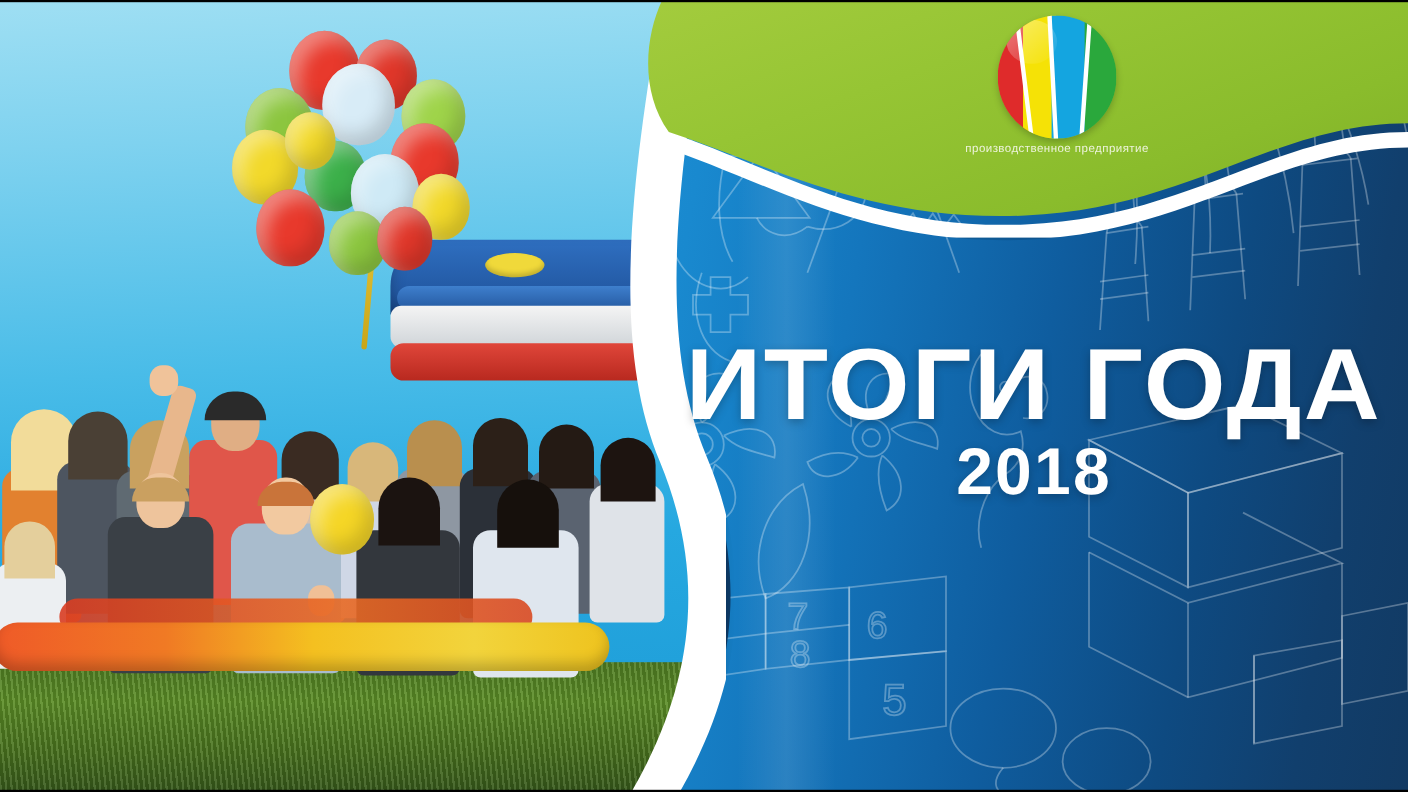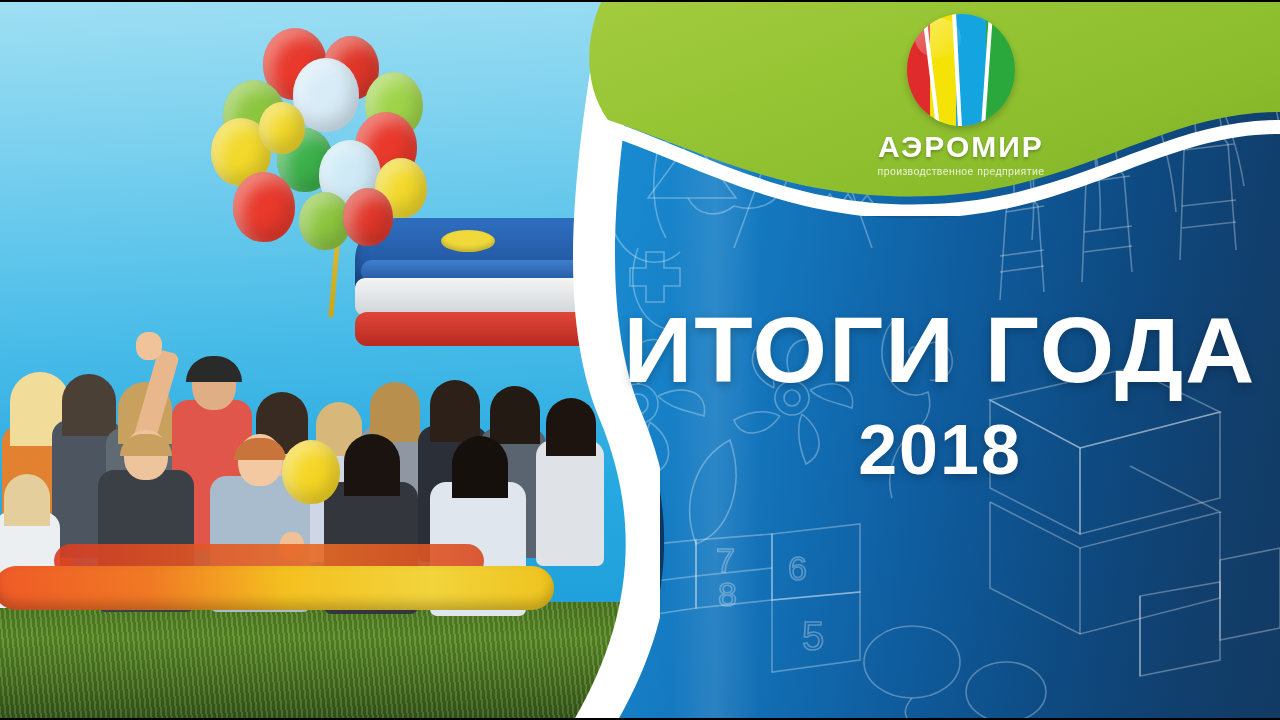--- a/index.html
+++ b/index.html
@@ -89,21 +89,21 @@
   .ball-gloss{position:absolute;left:8px;top:4px;width:46px;height:40px;border-radius:50%;
      background:linear-gradient(140deg,rgba(255,255,255,.40),rgba(255,255,255,0));}
   .brand{margin-top:6px;font-size:30px;font-weight:bold;letter-spacing:2px;color:#fff;
      text-shadow:0 2px 3px rgba(0,0,0,.25);line-height:1;}
   .tagline{margin-top:3px;font-size:10.5px;letter-spacing:.4px;color:#f2f6e4;opacity:.95;}
 
   
   .title{position:absolute;left:600px;top:305px;width:680px;text-align:center;}
   .t-main{font-size:92px;font-weight:bold;color:#fff;letter-spacing:2px;line-height:.98;
      text-shadow:0 3px 9px rgba(0,0,0,.25);transform:scaleX(1.04);}
-  .t-year{margin-top:20px;font-size:70px;font-weight:bold;color:#fff;letter-spacing:2px;line-height:1;
+  .t-year{margin-top:4px;font-size:60px;font-weight:bold;color:#fff;letter-spacing:2px;line-height:1;
      text-shadow:0 3px 9px rgba(0,0,0,.25);}
 
   .bars{position:absolute;left:0;width:100%;height:2px;background:#000;}
 </style>
 </head>
 <body>
 
 <div id="stage">
 
   <div class="photo">
@@ -376,21 +376,20 @@
     <div class="ball">
       <div class="seg s-red"></div>
       <div class="seg s-yel"></div>
       <div class="seg s-blu"></div>
       <div class="seg s-grn"></div>
       <div class="seam" style="left:22px;transform:rotate(-7deg);"></div>
       <div class="seam" style="left:48px;transform:rotate(-3deg);"></div>
       <div class="seam" style="left:78px;transform:rotate(4deg);"></div>
       <div class="ball-gloss"></div>
     </div>
-    <div class="brand">АЭРОМИР</div>
     <div class="tagline">производственное предприятие</div>
   </div>
 
   <div class="title">
     <div class="t-main">ИТОГИ ГОДА</div>
     <div class="t-year">2018</div>
   </div>
 
   <div class="bars" style="top:0;"></div>
   <div class="bars" style="bottom:0;"></div>

